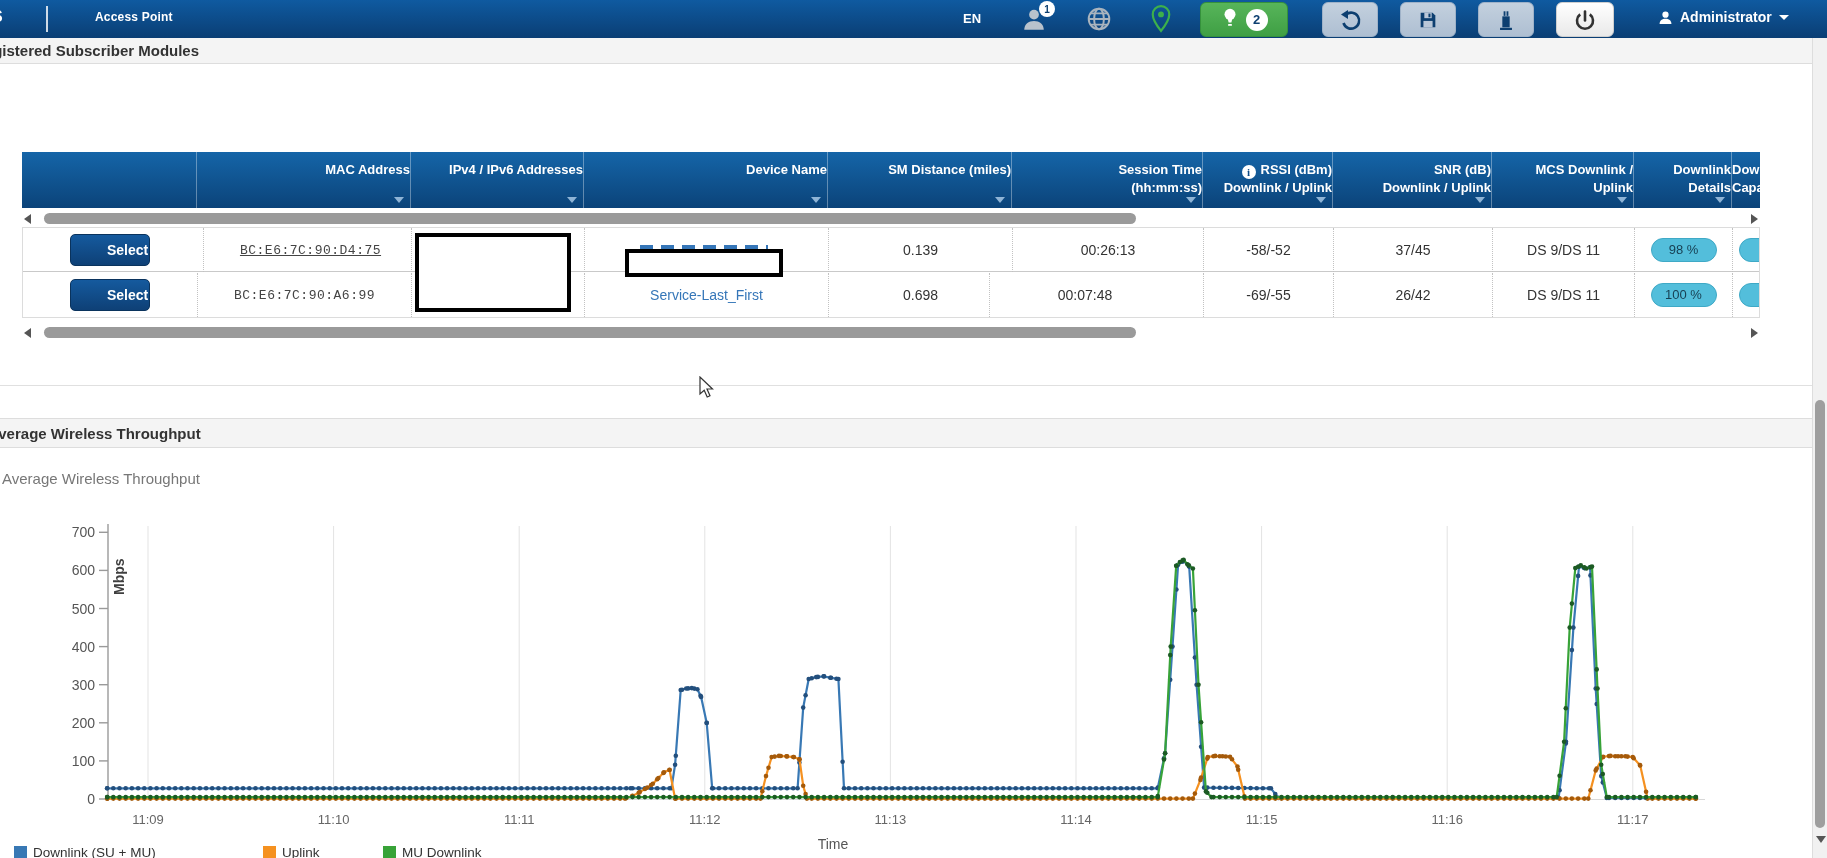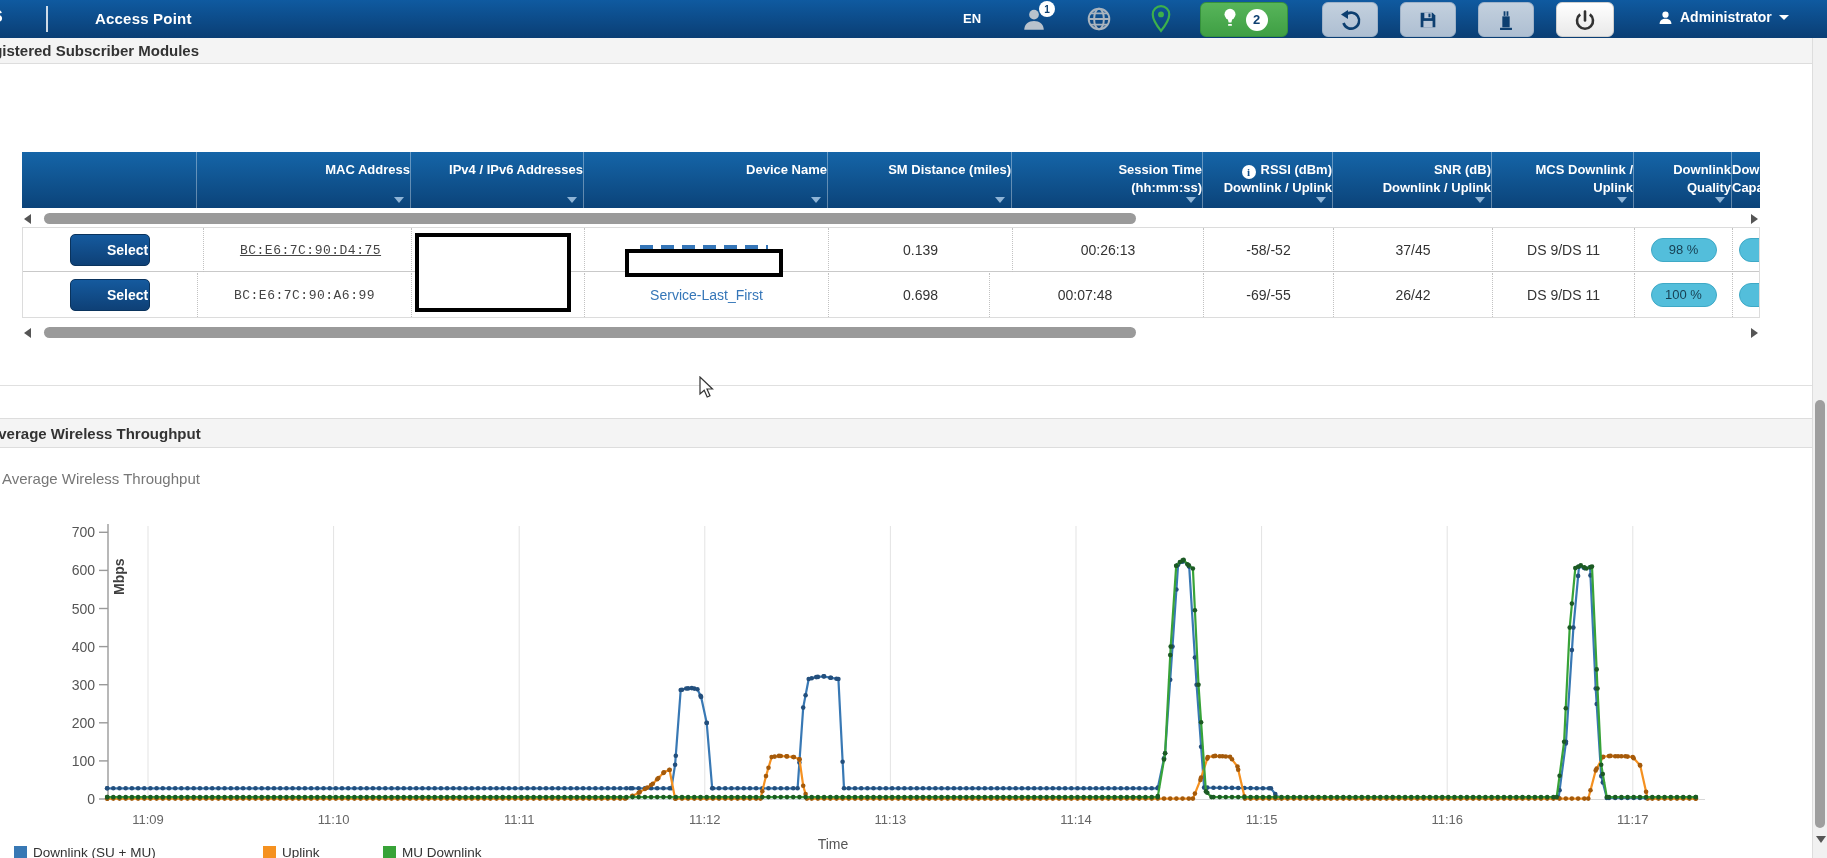--- a/index.html
+++ b/index.html
@@ -6,21 +6,21 @@
   html,body { width:1827px; height:858px; overflow:hidden; }
   body { position:relative; font-family:"Liberation Sans",sans-serif; background:#fff; }
   .abs { position:absolute; }
 
   
   .navbar { left:0; top:0; width:1827px; height:38px;
     background:linear-gradient(180deg,#0f5aa0 0%,#0a3e74 100%); z-index:30; }
   .brand-clip { left:0; top:0; width:16px; height:38px; overflow:hidden; }
   .brand-clip span { position:absolute; left:-8px; top:8px; color:#fff; font-size:16px; font-weight:700; }
   .nav-divider { left:46px; top:6px; width:2px; height:26px; background:rgba(255,255,255,.8); }
-  .nav-title { left:95px; top:10px; color:#fff; font-size:15px; font-weight:600; letter-spacing:.2px; }
+  .nav-title { left:95px; top:10px; color:#fff; font-size:12px; font-weight:600; letter-spacing:.2px; }
   .nav-lang { left:963px; top:11px; color:#fff; font-size:13px; font-weight:700; }
   .nav-ico { top:6px; width:26px; height:26px; }
   .badge { position:absolute; background:#fff; color:#0d3f70; font-weight:700; border-radius:50%;
     display:flex; align-items:center; justify-content:center; }
   .nav-btn { top:2px; height:35px; border-radius:6px; border:1px solid #9fb2c8;
     background:linear-gradient(#c3d0de,#aebfd2); display:flex; align-items:center; justify-content:center; }
   .nav-btn.white { background:linear-gradient(#ffffff,#e9e9e9); border-color:#cfcfcf; }
   .nav-btn.green { background:linear-gradient(#57b55a,#3f9f44); border-color:#35913c; gap:7px; }
   .admin { left:1658px; top:9px; display:flex; align-items:center; gap:7px; color:#fff;
     font-size:14px; font-weight:600; cursor:default; }
@@ -209,21 +209,21 @@
         <div>Downlink / Uplink</div>
         <span class="filter-arrow"></span>
       </div>
       <div class="th" style="left: 1469px; width: 142px;">
         <div>MCS Downlink /</div>
         <div>Uplink</div>
         <span class="filter-arrow"></span>
       </div>
       <div class="th" style="left: 1611px; width: 98px;">
         <div>Downlink</div>
-        <div>Quality</div>
+        <div>Details</div>
         <span class="filter-arrow"></span>
       </div>
       <div class="th" style="left: 1709px; width: 29px;">
         <div>Downlink</div>
         <div>Capacity</div>
       </div>
     </div>
 
   <div class="abs hscroll" style="top:148px;">
     <span class="hs-arrow hs-left"></span>

